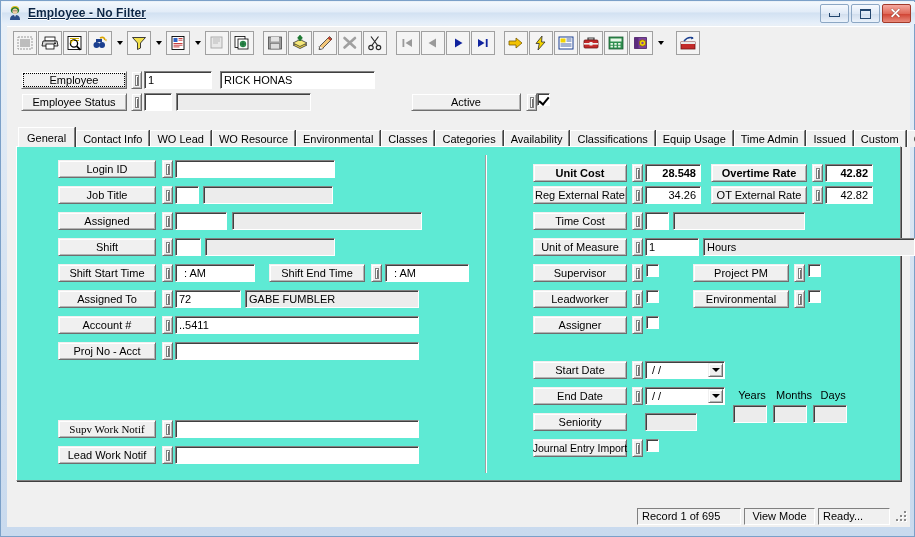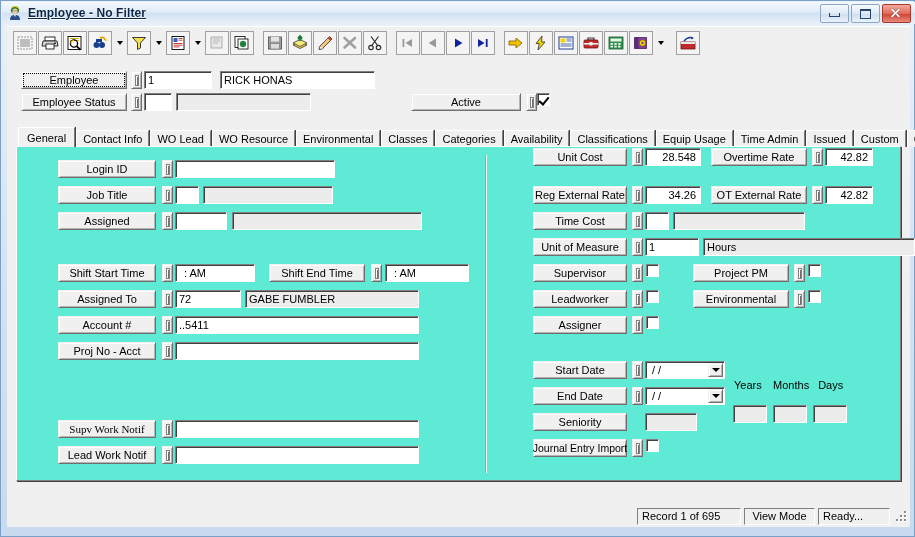--- a/index.html
+++ b/index.html
@@ -476,20 +476,28 @@
 
       <div class="row" style="left:41px;top:65px;">
         <div class="lbl-btn" style="width:98px;">Assigned</div>
         <div class="spin" style="margin-left:6px;">
             <i></i>
           </div>
         <div class="tbox" style="width:52px;margin-left:2px;"></div>
         <div class="tbox gray" style="width:190px;margin-left:5px;"></div>
       </div>
 
+      <div class="row" style="left:41px;top:91px;">
+        <div class="lbl-btn" style="width:98px;">Shift</div>
+        <div class="spin" style="margin-left:6px;">
+            <i></i>
+          </div>
+        <div class="tbox" style="width:26px;margin-left:2px;"></div>
+        <div class="tbox gray" style="width:130px;margin-left:4px;"></div>
+      </div>
 
       <div class="row" style="left:41px;top:117px;">
         <div class="lbl-btn" style="width:98px;">Shift Start Time</div>
         <div class="spin" style="margin-left:6px;">
             <i></i>
           </div>
         <div class="tbox" style="width:80px;margin-left:2px;padding-left:8px;">:   AM</div>
         <div class="lbl-btn" style="width:96px;margin-left:14px;">Shift End Time</div>
         <div class="spin" style="margin-left:6px;">
             <i></i>
@@ -533,21 +541,21 @@
       </div>
 
       <div class="row" style="left:41px;top:299px;">
         <div class="lbl-btn" style="width:98px;">Lead Work Notif</div>
         <div class="spin" style="margin-left:6px;">
             <i></i>
           </div>
         <div class="tbox" style="width:244px;margin-left:2px;"></div>
       </div>
 
-      <div class="row" style="left:516px;top:1px;">
+      <div class="row" style="left:516px;top:17px;font-weight:bold;">
         <div class="lbl-btn" style="width:94px;">Unit Cost</div>
         <div class="spin" style="margin-left:5px;">
             <i></i>
           </div>
         <div class="tbox right" style="width:56px;margin-left:2px;">28.548</div>
         <div class="lbl-btn" style="width:96px;margin-left:10px;">Overtime Rate</div>
         <div class="spin" style="margin-left:5px;">
             <i></i>
           </div>
         <div class="tbox right" style="width:48px;margin-left:2px;">42.82</div>
@@ -646,21 +654,21 @@
       </div>
 
       <div class="row" style="left:516px;top:292px;">
         <div class="lbl-btn" style="width:94px;font-size:10.5px;">Journal Entry Import</div>
         <div class="spin" style="margin-left:5px;">
             <i></i>
           </div>
         <div class="chk" style="margin-left:3px;"></div>
       </div>
 
-      <div style="position:absolute;left:717px;top:232px;">
+      <div style="position:absolute;left:717px;top:242px;text-align:center;">
         <span class="mini-lbl" style="display:inline-block;width:36px;">Years</span>
         <span class="mini-lbl" style="display:inline-block;width:42px;">Months</span>
         <span class="mini-lbl" style="display:inline-block;width:30px;">Days</span>
       </div>
       <div class="row" style="left:716px;top:258px;">
         <div class="tbox gray" style="width:34px;"></div>
         <div class="tbox gray" style="width:34px;margin-left:6px;"></div>
         <div class="tbox gray" style="width:34px;margin-left:6px;"></div>
       </div>
     </div>

